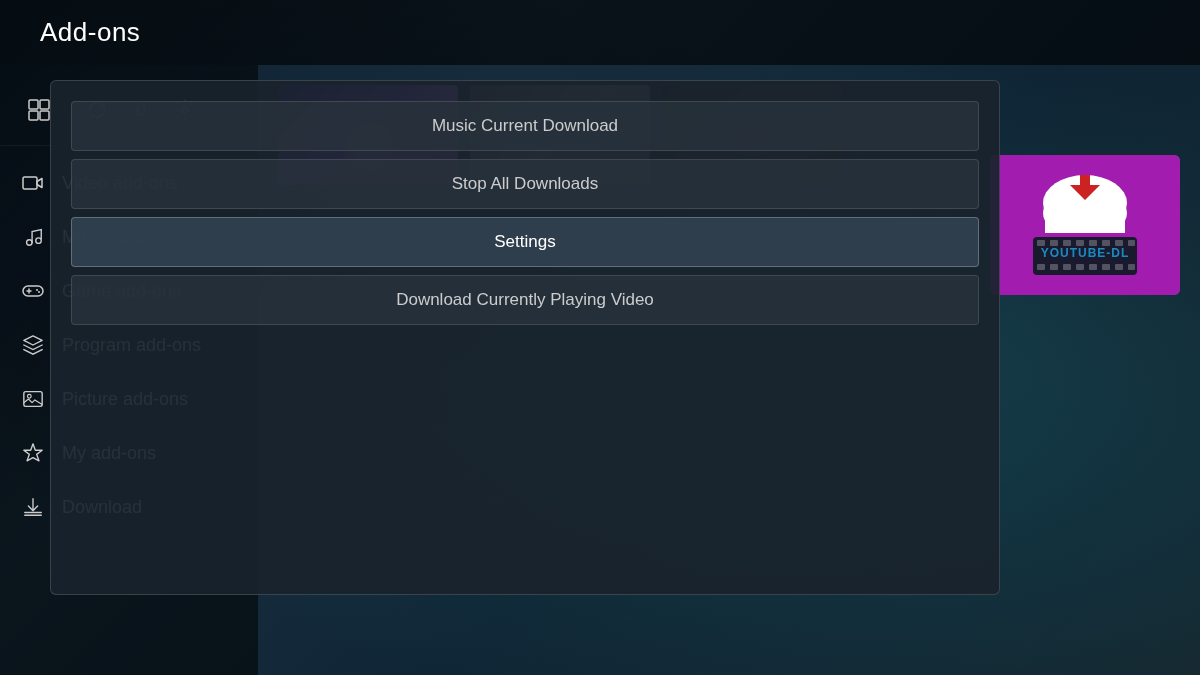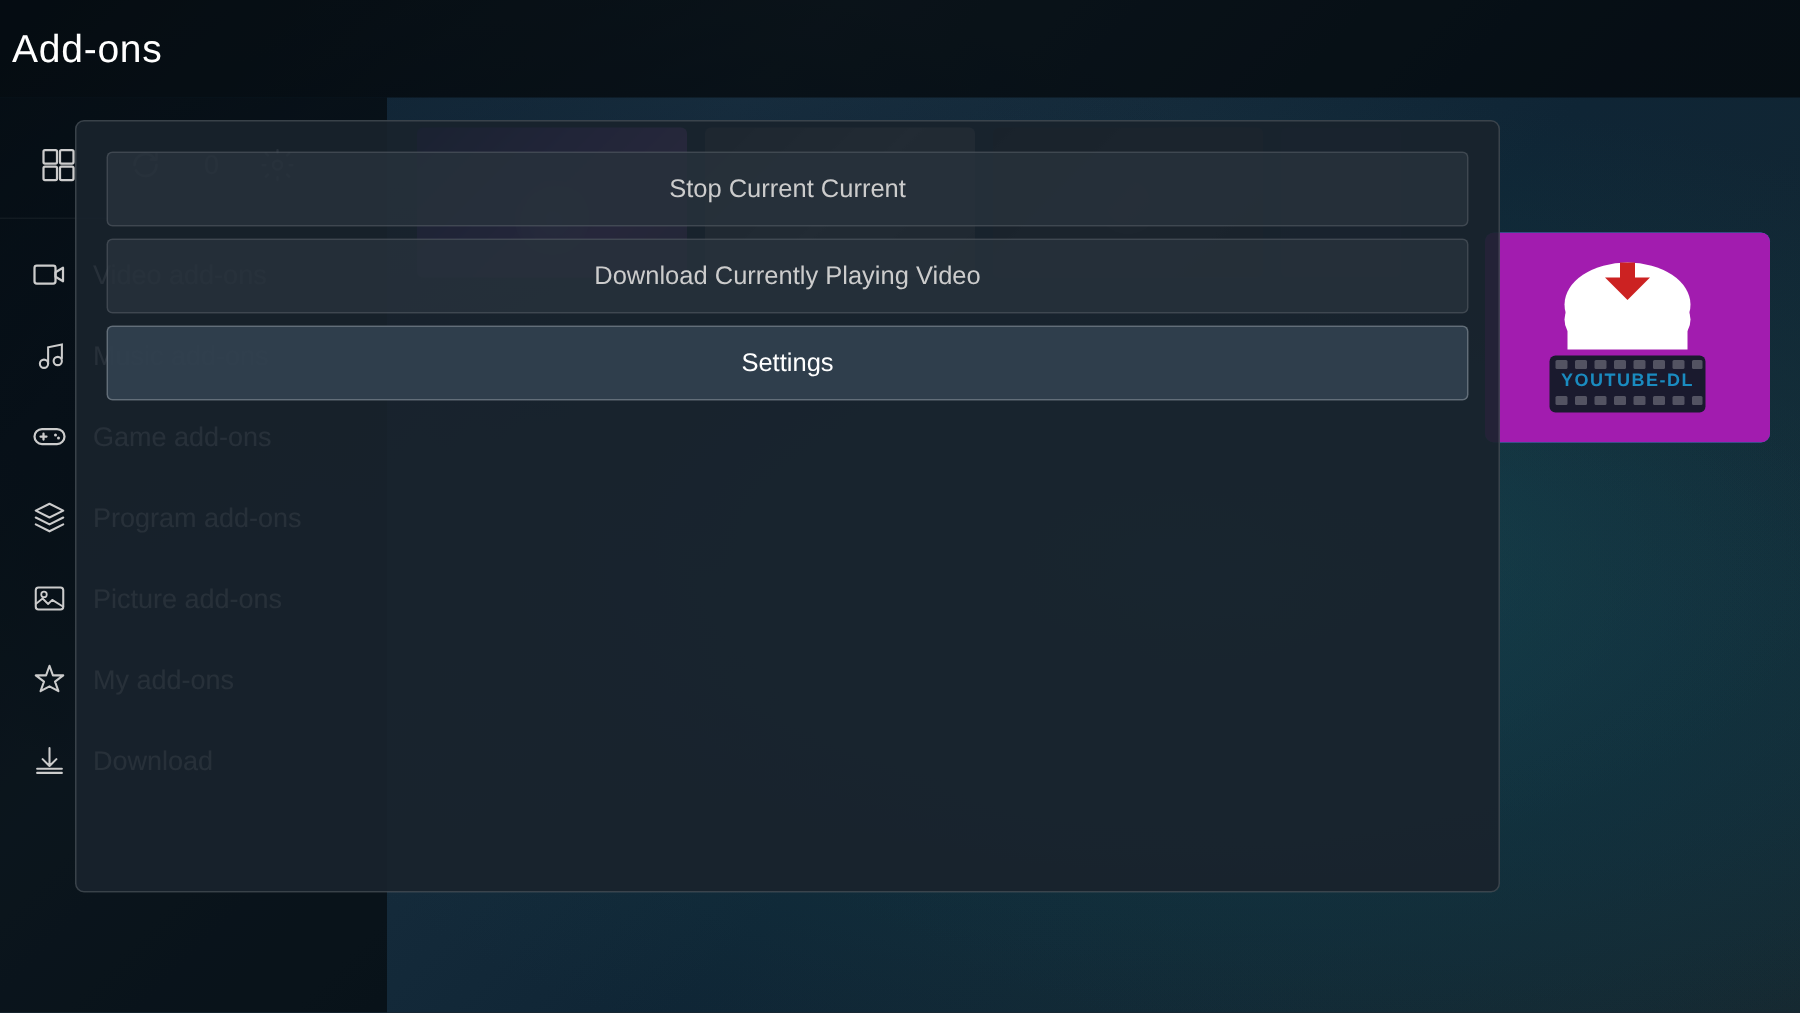--- a/index.html
+++ b/index.html
@@ -38,21 +38,21 @@
     .top-bar {
       position: absolute;
       top: 0;
       left: 0;
       right: 0;
       height: 65px;
       background: rgba(0,0,0,0.6);
       display: flex;
       align-items: center;
       justify-content: space-between;
-      padding: 0 8px;
+      padding: 0 40px;
       z-index: 10;
     }
 
     .top-bar-title {
       color: #ffffff;
       font-size: 26px;
       font-weight: 300;
       letter-spacing: 0.5px;
     }
 
@@ -420,16 +420,17 @@
         <rect x="100" y="99" width="8" height="6" rx="1" fill="rgba(255,255,255,0.25)"></rect>
         <rect x="113" y="99" width="7" height="6" rx="1" fill="rgba(255,255,255,0.25)"></rect>
 
         <text x="70" y="92" text-anchor="middle" font-size="12" font-weight="bold" fill="#1a8bc0" font-family="Arial" letter-spacing="1">YOUTUBE-DL</text>
       </svg>
     </div>
   </div>
 </div>
 
 <div class="dialog-overlay">
-  <button class="dialog-btn">Stop Current Current</button>
+  <button class="dialog-btn">Music Current Download</button>
+  <button class="dialog-btn">Stop All Downloads</button>
+  <button class="dialog-btn highlighted">Settings</button>
   <button class="dialog-btn">Download Currently Playing Video</button>
-  <button class="dialog-btn highlighted">Settings</button>
 </div>
 
 </body></html>

